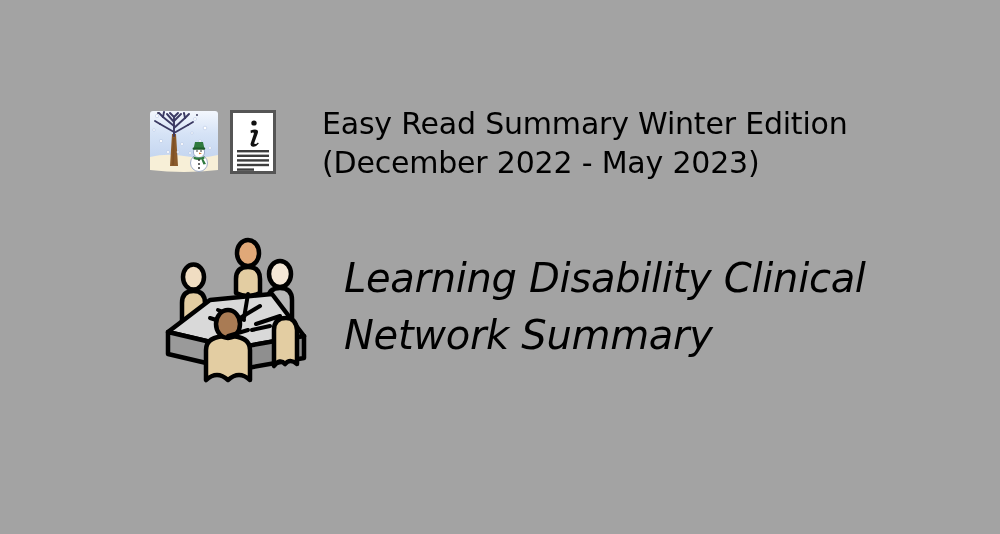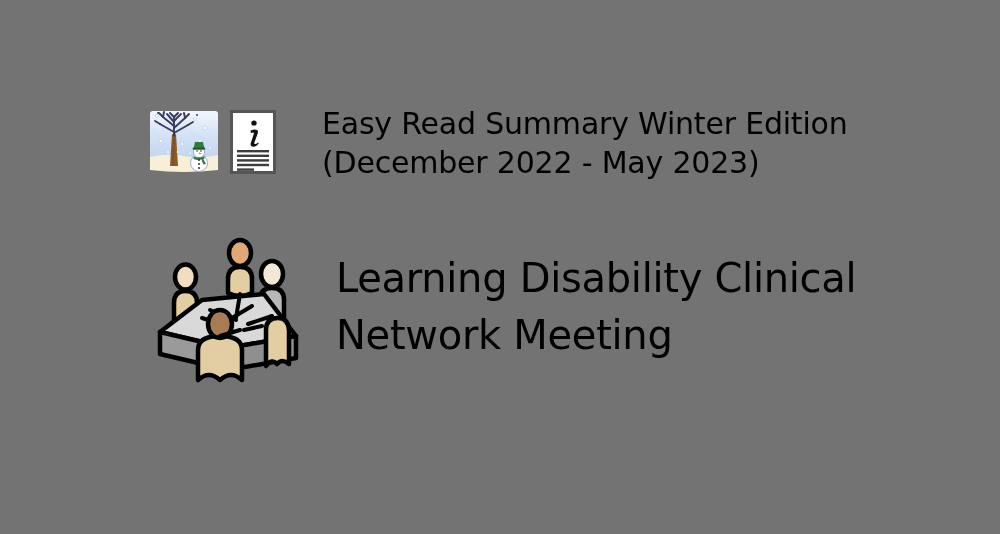--- a/index.html
+++ b/index.html
@@ -13,21 +13,21 @@
     height: 534px;
     position: relative;
     overflow: hidden;
     font-family: "DejaVu Sans", sans-serif;
     -webkit-font-smoothing: antialiased;
   }
 
   .page {
     position: absolute;
     inset: 0;
-    background: #737373;
+    background: #a3a3a3;
   }
 
   
   .row-summary {
     position: absolute;
     left: 148px;
     top: 104px;
     width: 760px;
     display: flex;
     align-items: flex-start;
@@ -55,25 +55,26 @@
     line-height: 39px;
     color: #000000;
     letter-spacing: -0.2px;
     white-space: nowrap;
   }
   .summary-text .line { display: block; }
 
   
   .row-meeting {
     position: absolute;
-    left: 140px;
+    left: 148px;
     top: 232px;
     width: 800px;
     display: flex;
     align-items: flex-start;
+    font-style: italic;
   }
   .meeting-icon {
     width: 172px;
     height: 156px;
     display: block;
     flex: 0 0 auto;
   }
   .meeting-text {
     margin-left: 24px;
     margin-top: 18px;
@@ -234,18 +235,18 @@
           <path d="M58 118 q0 -14 22 -14 q22 0 22 14 l0 30 q-11 -10 -22 0 q-11 -10 -22 0 Z" fill="#e3cda2"></path>
           <ellipse cx="80" cy="92" rx="12" ry="14" fill="#a97b54"></ellipse>
         </g>
 
         <path d="M80 104 L100 98" stroke="#000000" stroke-width="4" stroke-linecap="round" fill="none"></path>
       </g>
     </svg>
 
     <div class="meeting-text">
       <span class="line">Learning Disability Clinical</span>
-      <span class="line">Network Meeting</span>
+      <span class="line">Network Summary</span>
     </div>
 
   </div>
 
 </div>
 
 </body></html>

